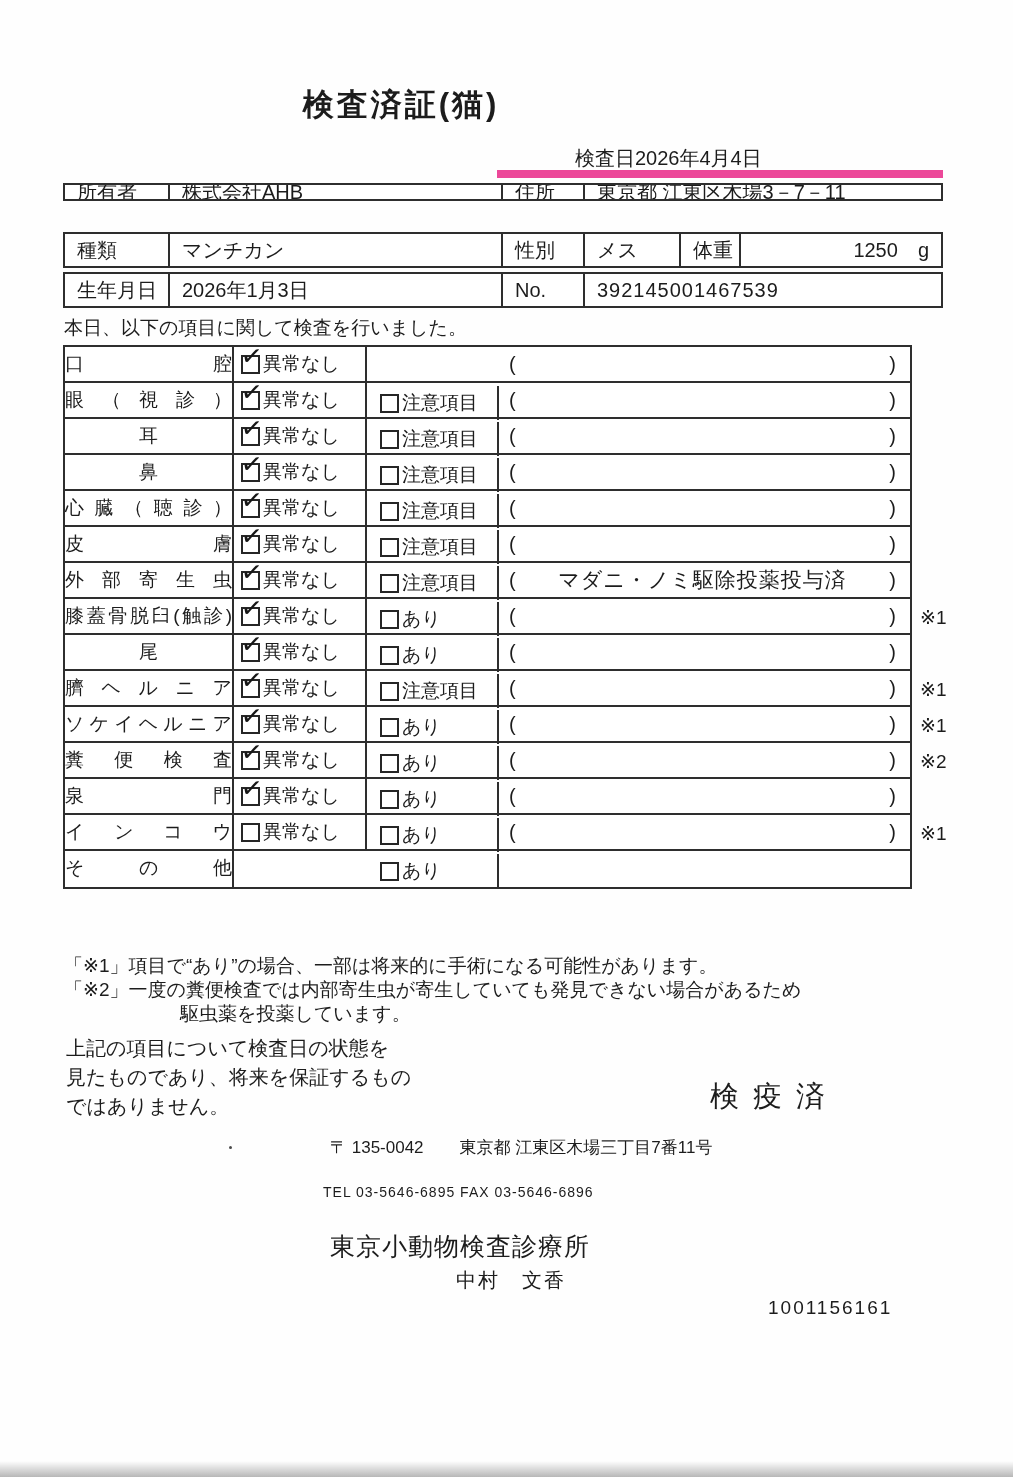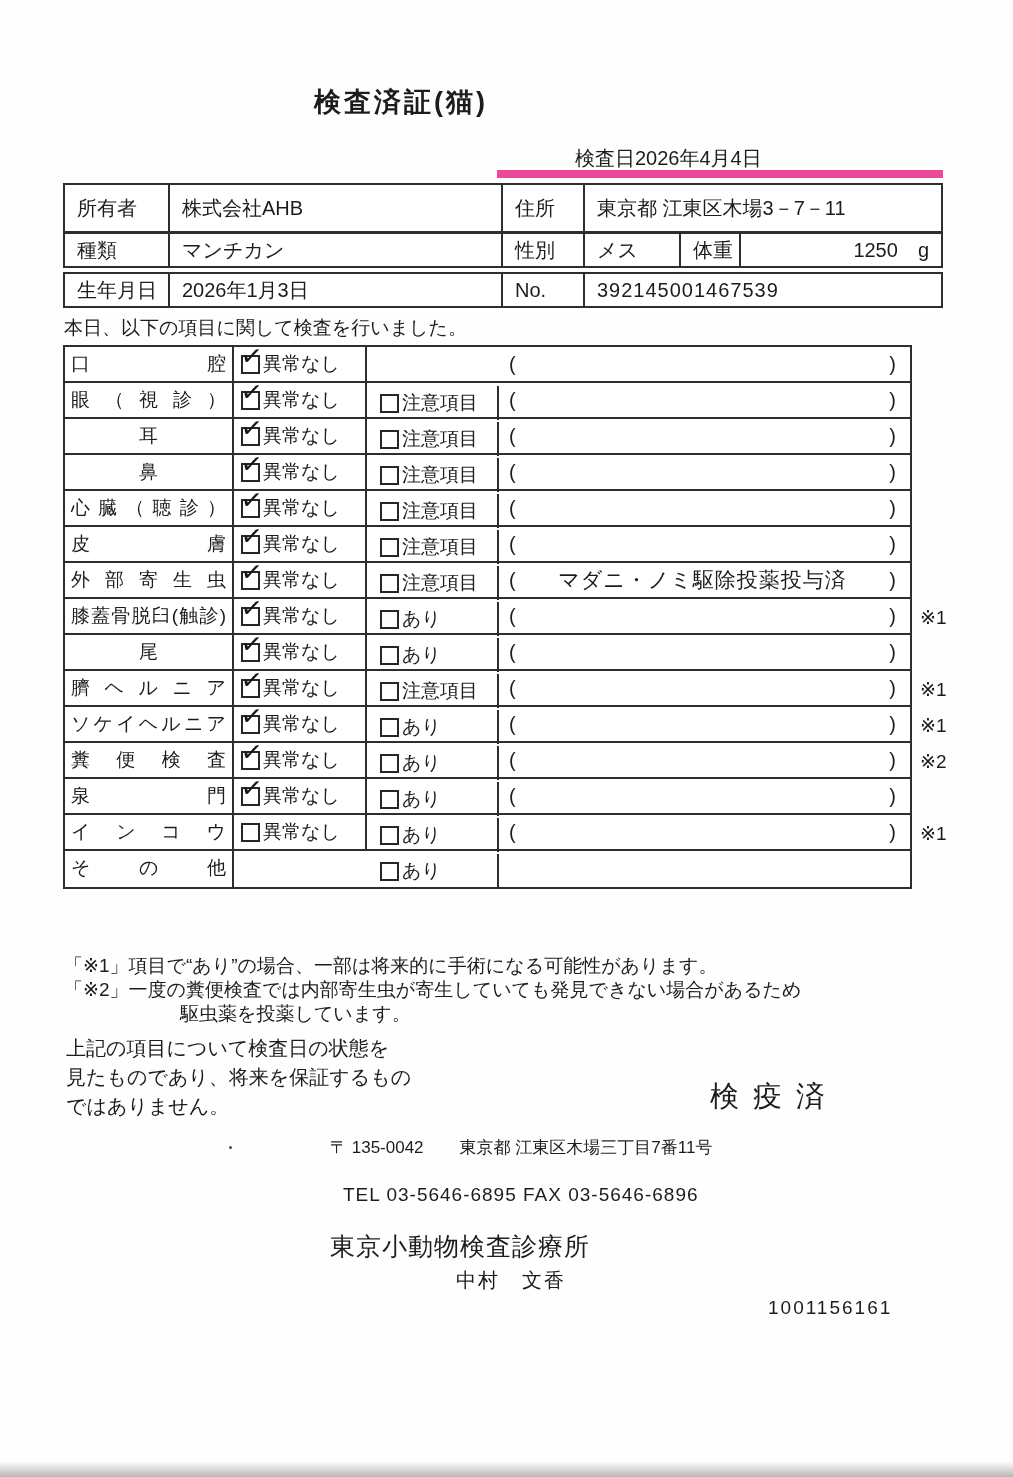--- a/index.html
+++ b/index.html
@@ -1,48 +1,48 @@
 <!DOCTYPE html>
 <html><head>
 <meta charset="utf-8">
 <style>
   html,body{margin:0;padding:0;background:#e8e8e8;}
   .page{position:relative;width:1013px;height:1477px;background:#fefefe;
         font-family:"Liberation Sans","DejaVu Sans",sans-serif;color:#1c1c1c;overflow:hidden;}
 
   .title{position:absolute;left:0;top:84px;width:802px;text-align:center;
-         font-size:27px;font-weight:600;letter-spacing:3px;}
+         font-size:31px;font-weight:600;letter-spacing:3px;}
 
   .date-row{position:absolute;left:497px;top:146px;width:446px;height:32px;
             border-bottom:8px solid #ec4899;display:flex;align-items:center;
             justify-content:flex-start;padding:0 8px 0 78px;box-sizing:border-box;
             font-size:20px;}
 
   .tbl{position:absolute;display:flex;border:2px solid #2e2e2e;box-sizing:border-box;
        left:63px;width:880px;background:#fff;}
   .tbl .cell{border-right:2px solid #2e2e2e;display:flex;align-items:center;
              padding:0 12px;box-sizing:border-box;font-size:20px;white-space:nowrap;overflow:hidden;}
   .tbl .cell:last-child{border-right:none;}
 
-  .owner-tbl{top:183px;height:50px;}
+  .owner-tbl{top:183px;height:18px;}
   .pet-tbl1{top:232px;height:36px;}
   .pet-tbl2{top:272px;height:36px;}
   .w-105{width:105px;} .w-333{width:333px;} .w-82{width:82px;} .w-96{width:96px;} .w-60{width:60px;padding:0 8px;}
   .grow{flex:1;}
   .weight-cell{justify-content:flex-end;gap:20px;padding-right:10px;}
   .chip-no{letter-spacing:1px;}
 
   .intro{position:absolute;left:64px;top:315px;font-size:19px;}
 
   .check-wrap{position:absolute;left:63px;top:345px;width:905px;}
   .ctable{width:849px;border:2px solid #2e2e2e;box-sizing:border-box;background:#fff;}
   .crow{position:relative;display:flex;height:36px;border-bottom:2px solid #2e2e2e;box-sizing:border-box;}
   .crow:last-child{border-bottom:none;}
   .crow .ccell{border-right:2px solid #2e2e2e;box-sizing:border-box;height:100%;}
-  .c-item{width:169px;padding:0 6px;line-height:33px;font-size:19px;
+  .c-item{width:169px;padding:0 0;line-height:33px;font-size:19px;
           text-align:justify;text-align-last:justify;white-space:nowrap;overflow:hidden;}
   .c-item.center{text-align:center;text-align-last:center;}
   .c-ok{width:133px;display:flex;align-items:center;padding-left:7px;font-size:19px;}
   .c-alt{width:132px;display:flex;align-items:center;padding-left:13px;font-size:19px;margin-top:39px;}
   .c-note{flex:1;display:flex;align-items:center;padding:0 14px 0 10px;font-size:20px;border-right:none !important;}
   .c-rest{flex:1;border-right:none !important;}
   .note-text{flex:1;text-align:center;font-size:21px;letter-spacing:1px;white-space:nowrap;}
   .paren{font-size:20px;}
   .ref{position:absolute;left:855px;top:7px;width:44px;font-size:19px;white-space:nowrap;}
 
@@ -52,21 +52,21 @@
         transform:rotate(6deg);font-weight:bold;}
 
   .footnotes{position:absolute;left:64px;top:930px;font-size:19px;line-height:24px;margin-top:24px;}
   .fn-indent{margin-left:116px;}
 
   .disclaimer{position:absolute;left:66px;top:1034px;font-size:20px;line-height:29px;}
 
   .stamp{position:absolute;left:710px;top:1077px;font-size:29px;letter-spacing:14px;white-space:nowrap;}
 
   .clinic-line1{position:absolute;left:330px;top:1136px;font-size:17px;display:flex;gap:36px;white-space:nowrap;}
-  .clinic-tel{position:absolute;left:343px;top:1184px;font-size:19px;letter-spacing:1px;white-space:nowrap;}
+  .clinic-tel{position:absolute;left:323px;top:1184px;font-size:14px;letter-spacing:1px;white-space:nowrap;}
   .clinic-name{position:absolute;left:330px;top:1230px;font-size:25px;letter-spacing:1px;white-space:nowrap;}
   .clinic-staff{position:absolute;left:456px;top:1267px;font-size:20px;letter-spacing:2px;white-space:nowrap;}
   .clinic-code{position:absolute;left:768px;top:1297px;font-size:19px;letter-spacing:2px;}
 
   .speck{position:absolute;left:229px;top:1146px;width:3px;height:3px;background:#4a4a4a;border-radius:50%;}
   .scan-shadow{position:absolute;left:0;right:0;bottom:0;height:16px;
                background:linear-gradient(to bottom,rgba(0,0,0,0),rgba(0,0,0,0.28));}
 </style>
 </head>
 <body>

